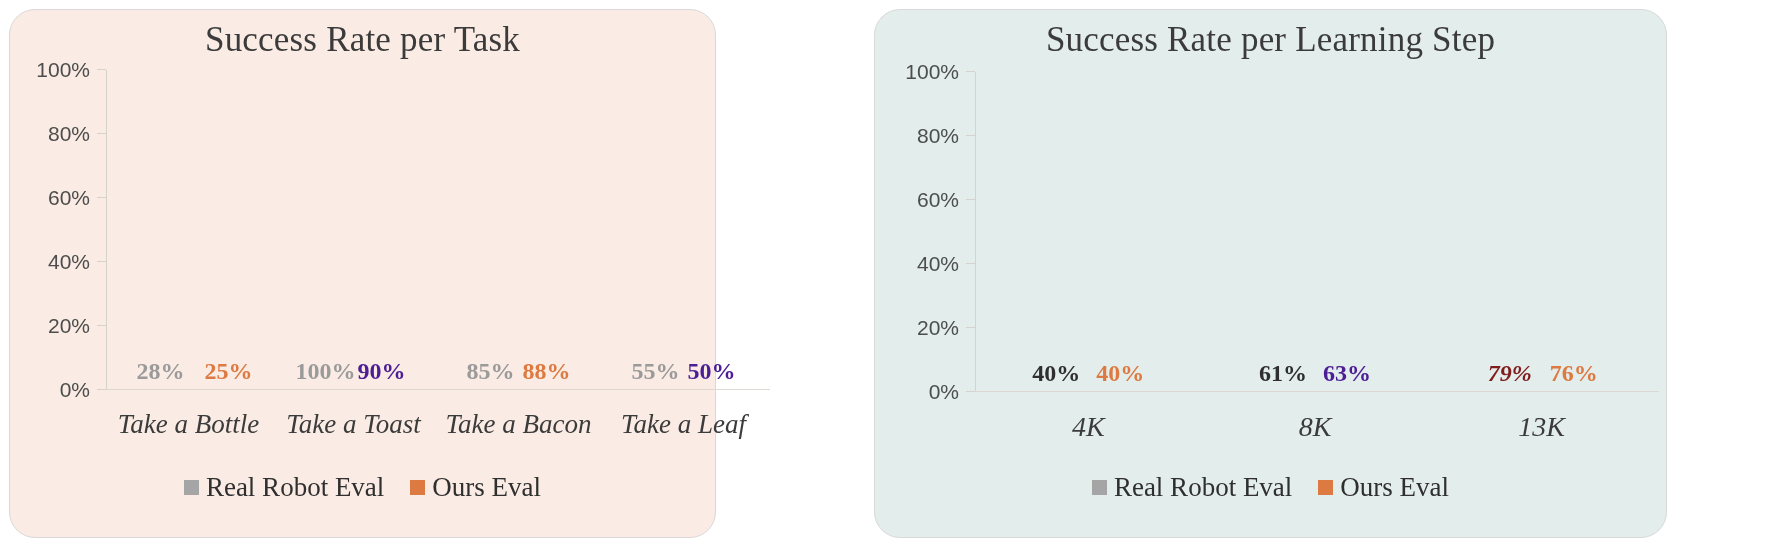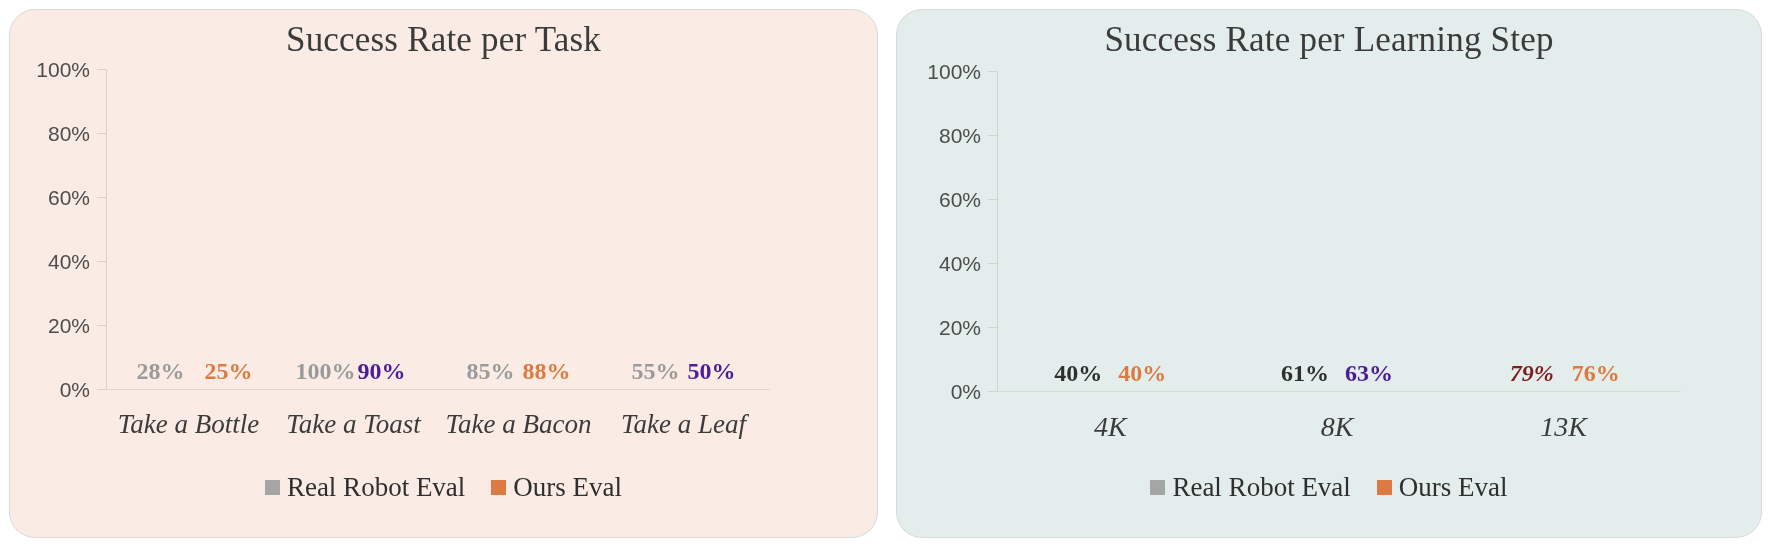--- a/index.html
+++ b/index.html
@@ -1,21 +1,21 @@
 <!DOCTYPE html>
 <html><head>
 <meta charset="utf-8">
 <style>
   html,body{margin:0;padding:0;background:#ffffff;}
   body{width:1774px;height:550px;overflow:hidden;font-family:"Liberation Serif",serif;}
   .stage{position:relative;width:1774px;height:550px;}
 
   .panel{position:absolute;top:9px;height:529px;border-radius:26px;box-sizing:border-box;border:1.5px solid #d9d9d9;}
-  .panel.left{left:9px;width:869px;background:#faece4;}
-  .panel.right{left:896px;width:866px;background:#e3edeb;}
+  .panel.left{left:9px;width:707px;background:#faece4;}
+  .panel.right{left:874px;width:793px;background:#e3edeb;}
 
   .chart-title{position:absolute;left:0;right:0;top:10px;text-align:center;
       font-family:"Liberation Serif",serif;font-size:35px;color:#3b3b3b;letter-spacing:.2px;}
 
   .plot{position:absolute;}
   .plot.l{left:96px;top:60px;width:660px;height:320px;}
   .plot.r{left:100px;top:62px;width:680px;height:320px;}
 
   
   .yaxis{position:absolute;left:0;top:0;bottom:0;width:1px;background:#d6d2ce;}

